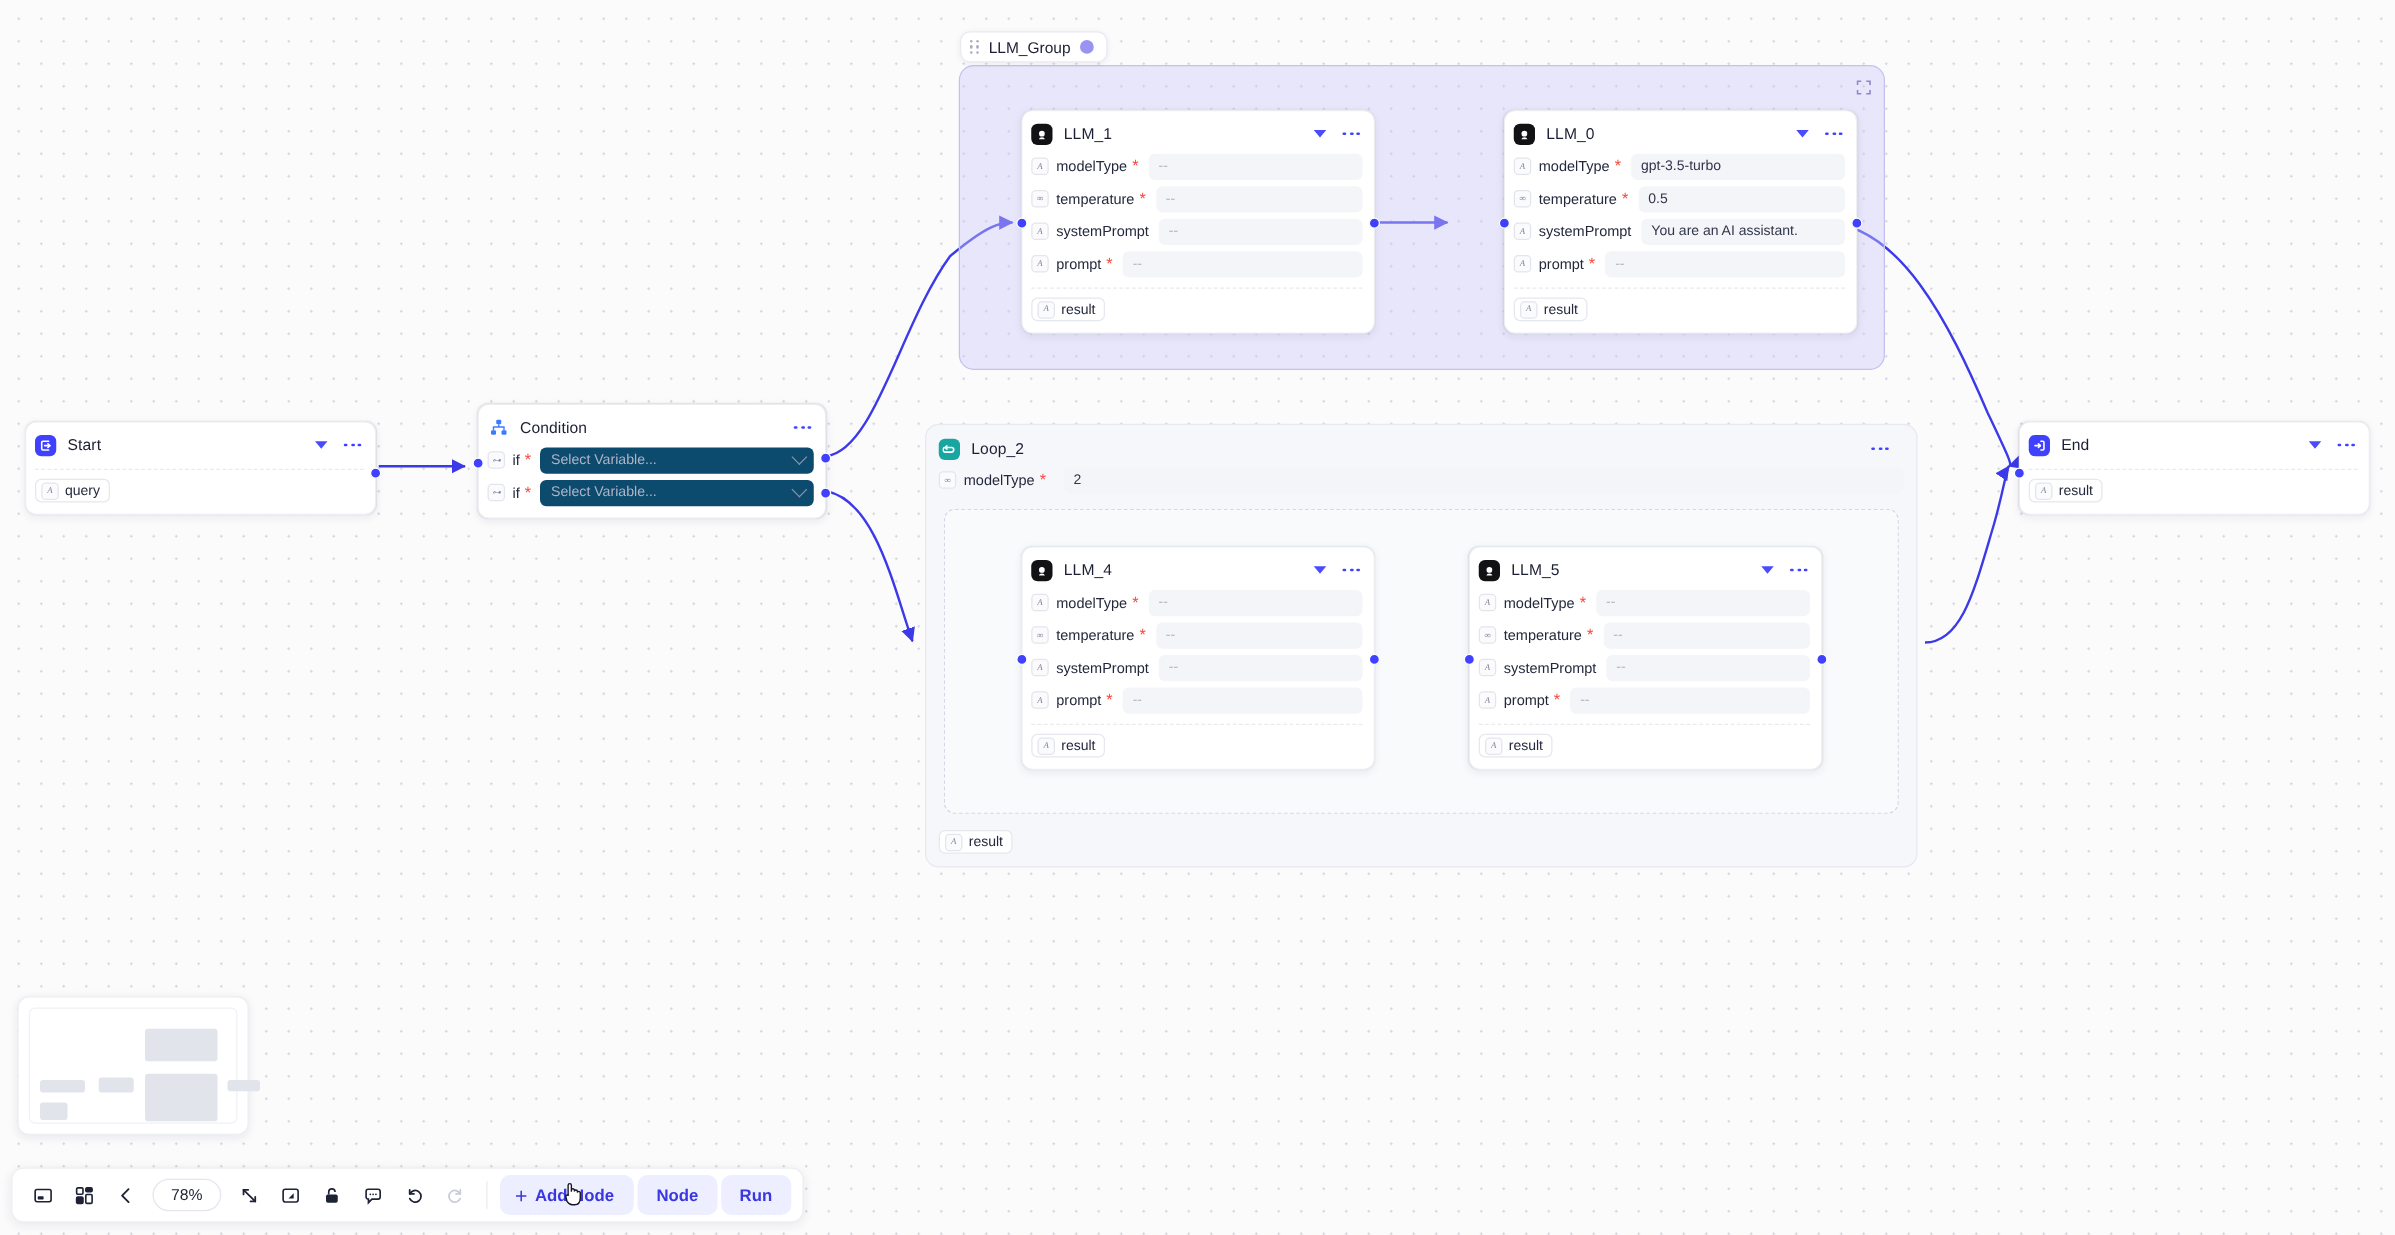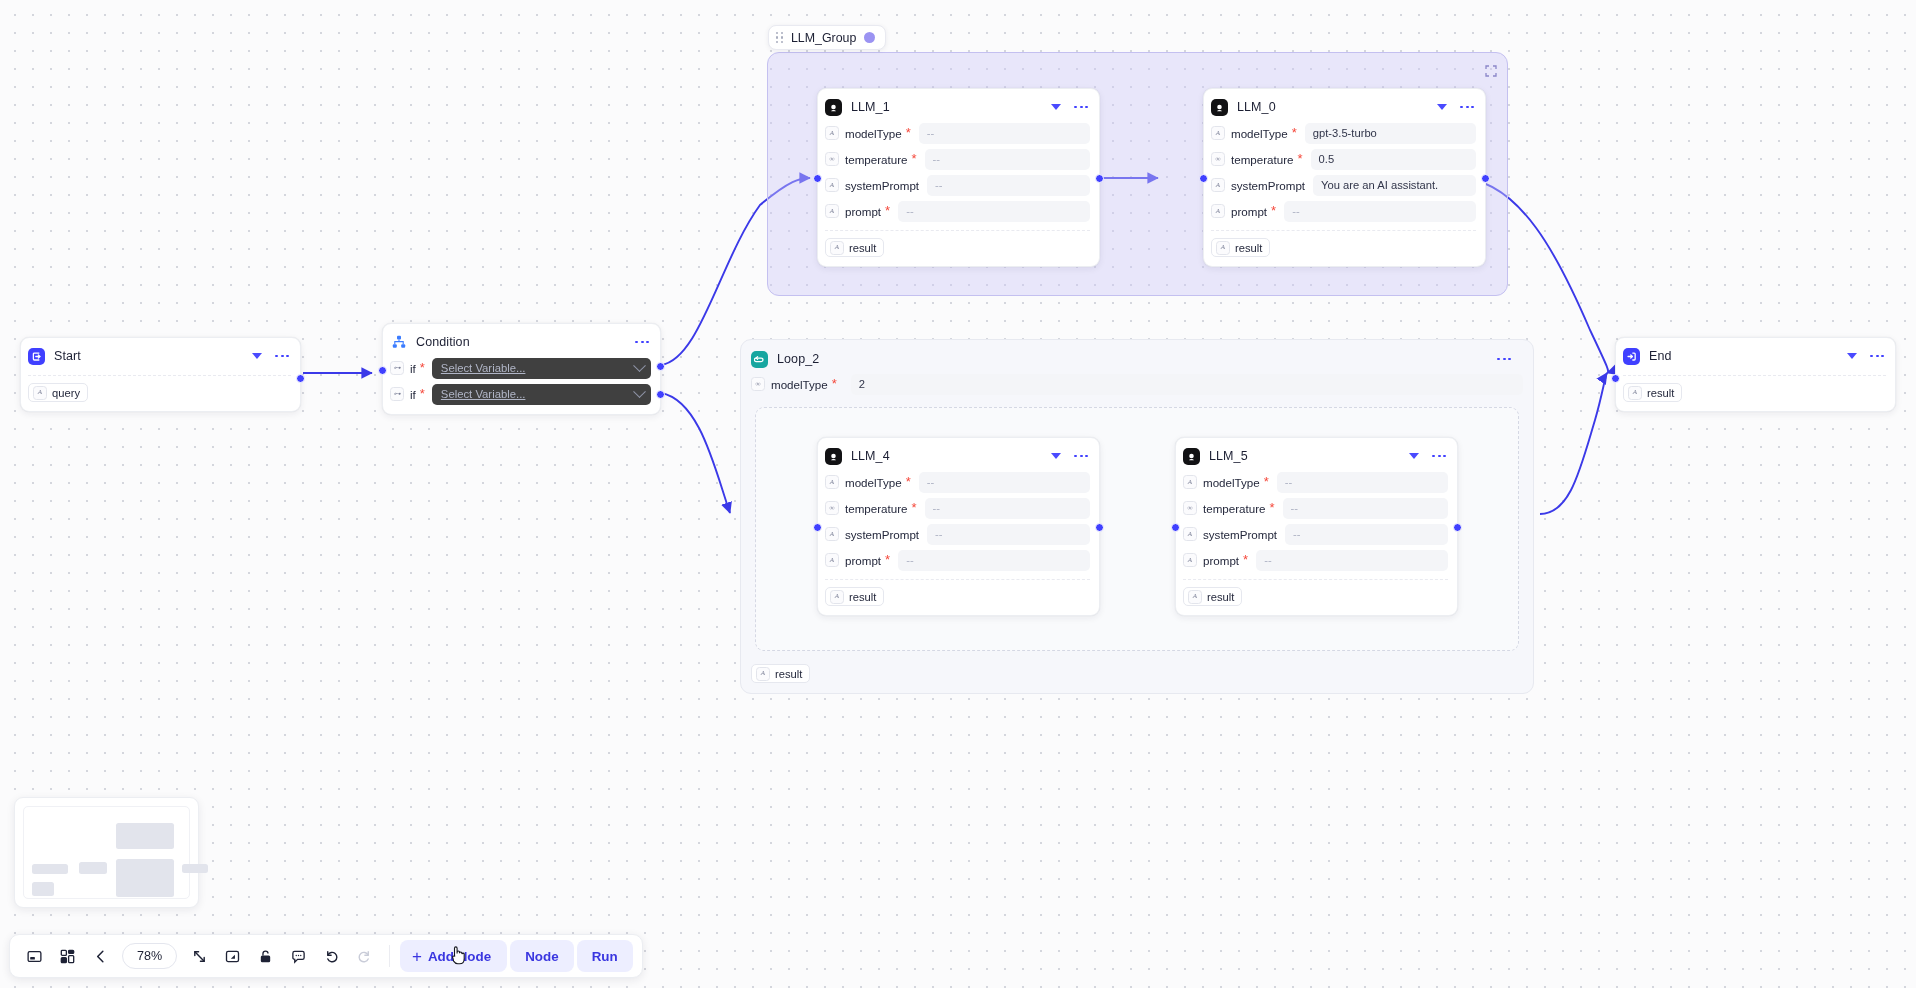--- a/index.html
+++ b/index.html
@@ -51,22 +51,22 @@
   .flabel { font-size: 11.6px; color: #24283c; white-space: nowrap; }
   .req { color: #f5483b; font-size: 13px; line-height: 8px; margin-left: 4px; font-family:"Liberation Sans",sans-serif; }
   .fval {
     flex: 1 1 auto; height: 21px; margin-left: 8px; border-radius: 5px;
     background: #f4f5f8; display: flex; align-items: center; padding: 0 8px;
     font-size: 11.2px; color: #31354a; overflow: hidden; white-space: nowrap;
   }
   .fval.empty { color: #aeb3c4; }
   .fsel {
     flex: 1 1 auto; height: 21px; margin-left: 8px; border-radius: 5px;
-    background: #404040; display: flex; align-items: center; padding: 0 7px 0 9px;
-    font-size: 11.3px; color: #b0b5c6; justify-content: space-between; text-decoration: underline;
+    background: #0c4a6e; display: flex; align-items: center; padding: 0 7px 0 9px;
+    font-size: 11.3px; color: #b0b5c6; justify-content: space-between;
   }
   .chev { width: 9px; height: 9px; border-right: 1.5px solid #8e93a6; border-bottom: 1.5px solid #8e93a6;
           transform: rotate(45deg) translate(-2px,-2px); }
   .outrow { margin-top: 8px; padding-top: 7px; border-top: 1px dashed #e9eaf0; display:flex; }
   .chip {
     display: inline-flex; align-items: center; height: 19px; padding: 0 7px 0 4px;
     border: 1px solid #e6e8ef; border-radius: 5px; background: #fff;
     font-size: 11.2px; color: #24283c;
   }
   .chip .fico { margin-right: 5px; }

